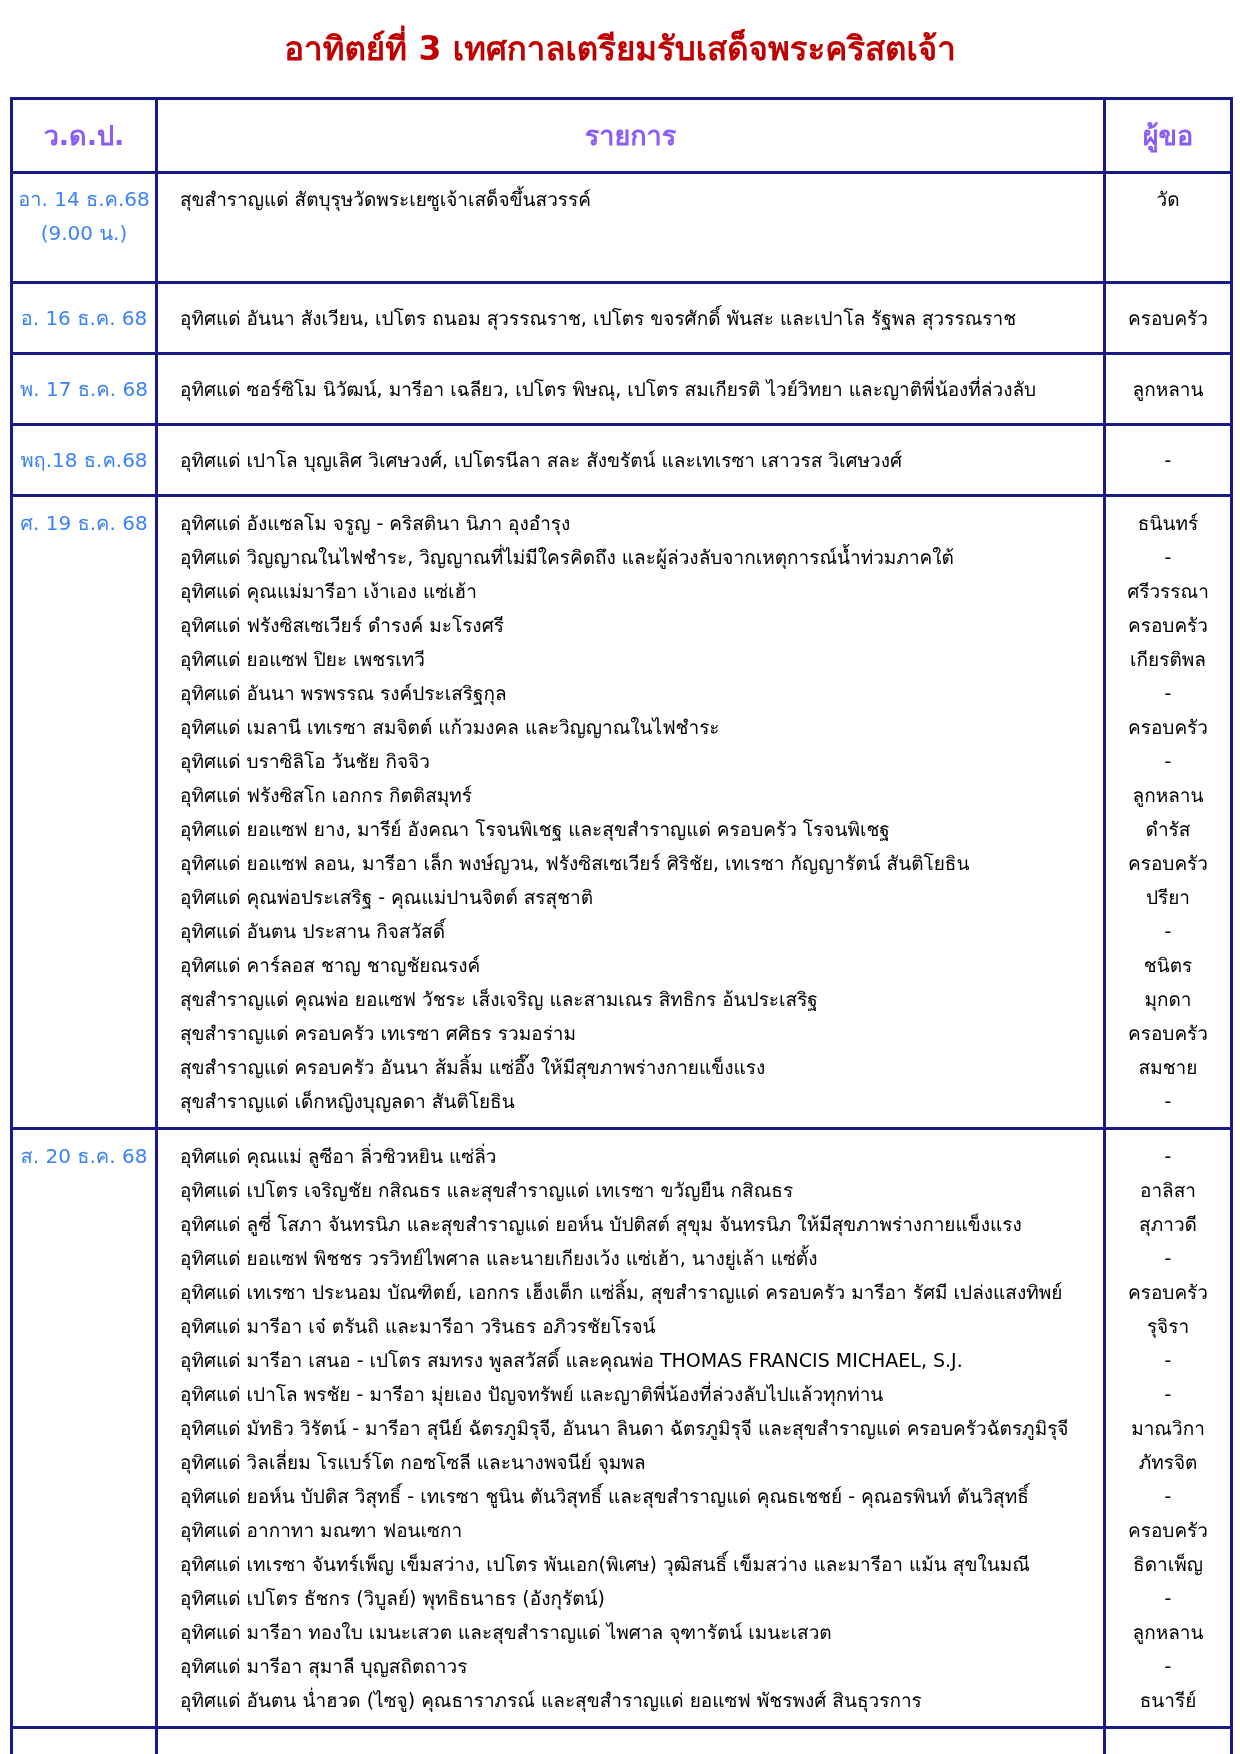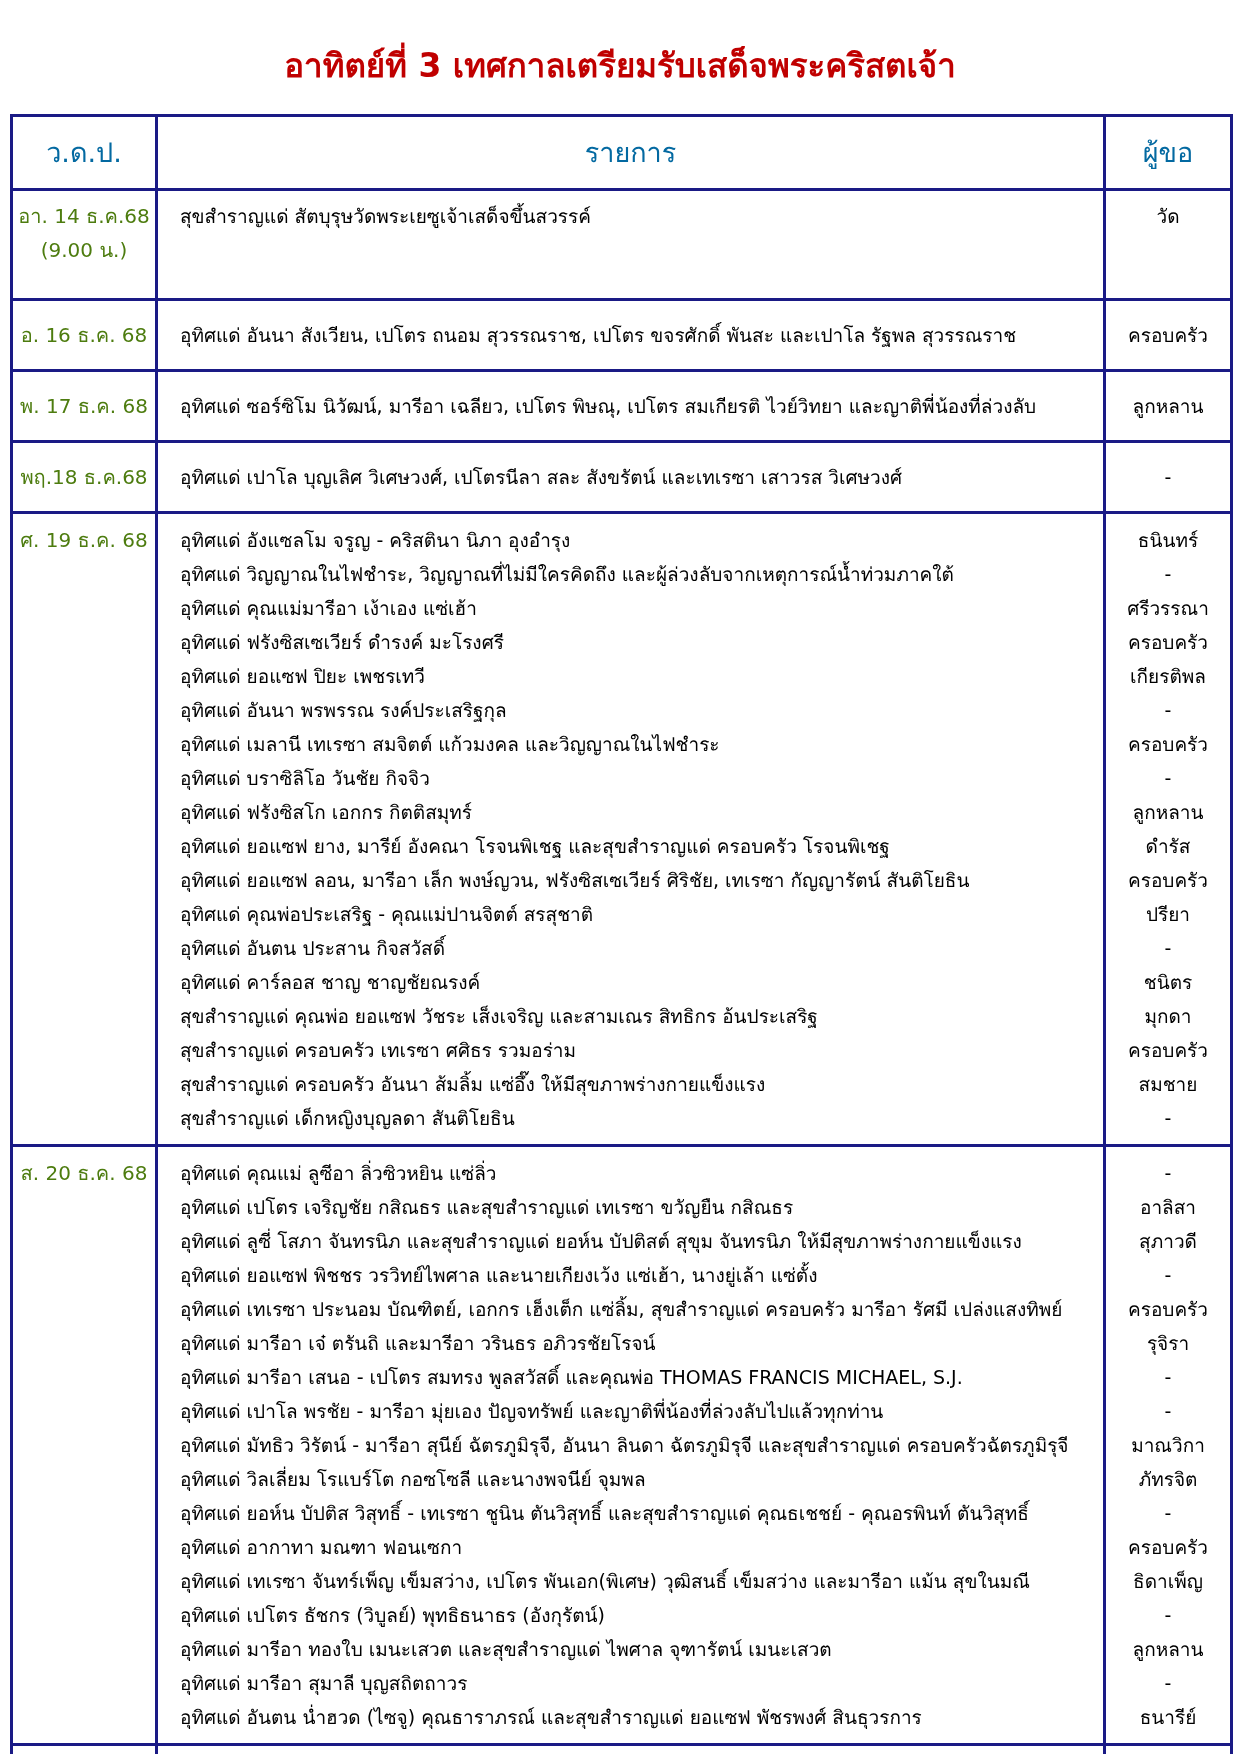--- a/index.html
+++ b/index.html
@@ -8,47 +8,47 @@
     background:#ffffff;
     overflow:hidden;
     font-family:"DejaVu Sans","Liberation Sans",sans-serif;
   }
   .page{padding:0 10px;}
   .title{
     color:#c00000;
     text-align:center;
     font-size:33px;
     font-weight:bold;
-    margin:39px 0 22px 0;
+    margin:22px 0 22px 0;
     letter-spacing:0px;
   }
   table.sched{
     border-collapse:collapse;
     width:1220px;
     table-layout:fixed;
   }
   .sched th,.sched td{
     border:3px solid #1a1a85;
     overflow:hidden;
   }
   .sched col.w-date{width:145px;}
   .sched col.w-list{width:948px;}
   .sched col.w-req{width:127px;}
   thead tr{height:74px;}
   th{
-    color:#0369a1;
+    color:#8b5cf6;
     font-size:27px;
-    font-weight:normal;
+    font-weight:bold;
     text-align:center;
     padding:4px;
   }
   td.c-date{
     text-align:center;
     font-size:20px;
-    color:#4d7c0f;
+    color:#3b82f6;
     vertical-align:middle;
     padding:17px 2px;
   }
   td.c-list{
     font-size:19px;
     color:#000;
     vertical-align:middle;
     padding:4px 22px;
   }
   td.c-req{

